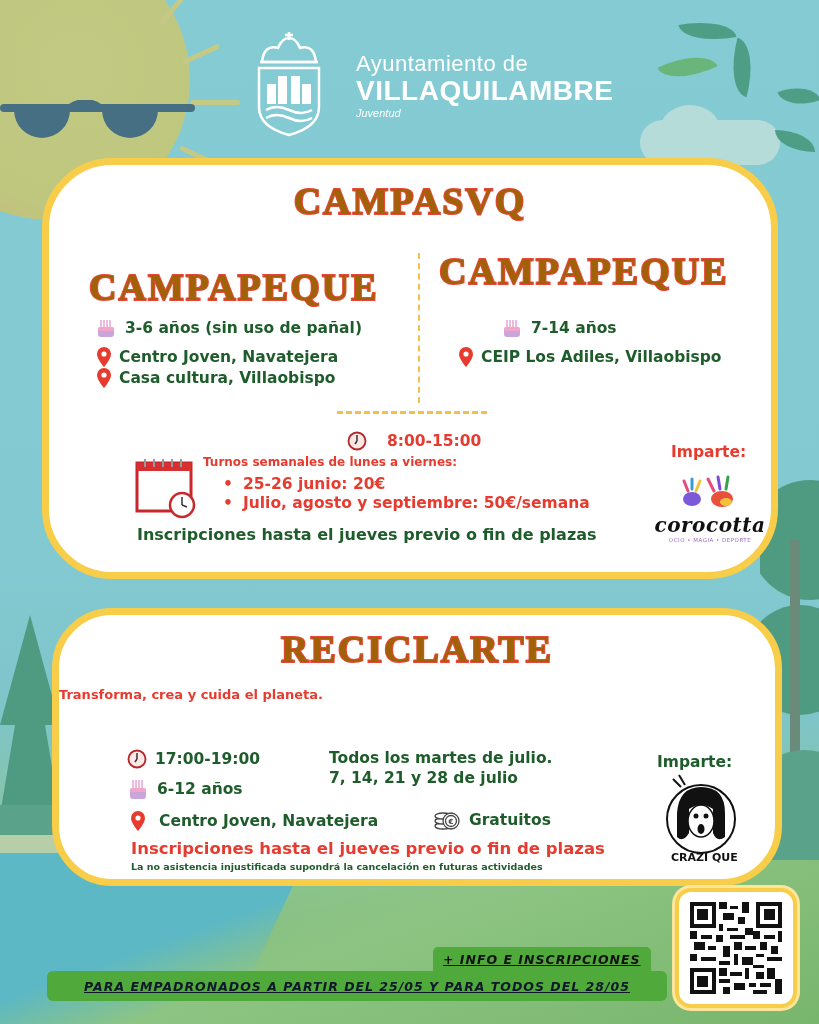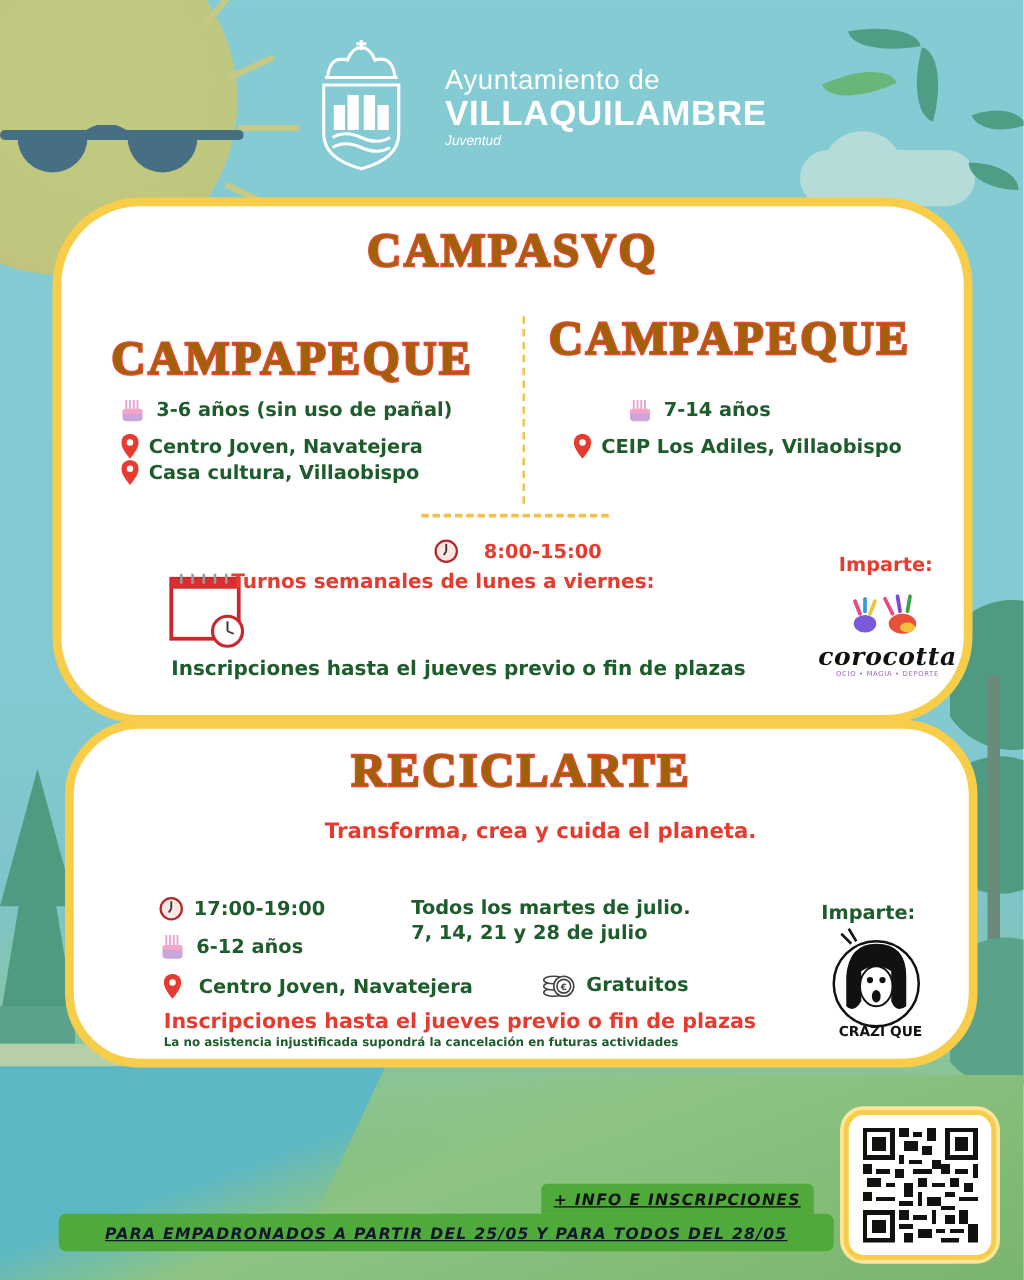--- a/index.html
+++ b/index.html
@@ -23,21 +23,21 @@
   
   .logo { position: absolute; left: 254px; top: 32px; display: flex; align-items: center; gap: 32px; color: #fff; }
   .logo-crest { width: 70px; height: 105px; }
   .logo-line1 { font-family: "Liberation Sans", sans-serif; font-size: 22px; font-weight: 300; letter-spacing: 0.5px; }
   .logo-line2 { font-family: "Liberation Sans", sans-serif; font-size: 28px; font-weight: 700; letter-spacing: 0.5px; line-height: 28px; }
   .logo-line3 { font-family: "Liberation Sans", sans-serif; font-size: 11px; font-style: italic; margin-top: 2px; }
 
   
   .card { position: absolute; background: #fff; border: 7px solid #f8cd4a; border-radius: 70px; }
   .card-1 { left: 42px; top: 158px; width: 736px; height: 421px; }
-  .card-2 { left: 52px; top: 576px; width: 730px; height: 278px; border-radius: 60px; }
+  .card-2 { left: 52px; top: 608px; width: 730px; height: 278px; border-radius: 60px; }
 
   .bubble { font-family: Liberation Serif, serif; font-weight: 900; color: #a16207;
     -webkit-text-stroke: 2px #e8493a; letter-spacing: 2px; paint-order: stroke fill;
     text-shadow: 0 0 1px #e8493a; }
   .t-main { position: absolute; left: 0; right: 0; top: 14px; text-align: center; font-size: 38px; }
   .t-sub-l { position: absolute; left: 40px; top: 100px; font-size: 38px; }
   .t-sub-r { position: absolute; left: 390px; top: 84px; font-size: 38px; }
 
   .vdash { position: absolute; left: 369px; top: 88px; height: 150px; border-left: 2px dashed #f3c14a; }
   .hdash { position: absolute; left: 288px; top: 246px; width: 150px; border-top: 3px dashed #f3c14a; }
@@ -221,21 +221,25 @@
           <line x1="19" y1="2" x2="19" y2="10"></line>
           <line x1="28" y1="2" x2="28" y2="10"></line>
           <line x1="37" y1="2" x2="37" y2="10"></line>
           <line x1="46" y1="2" x2="46" y2="10"></line>
         </g>
       <circle cx="47" cy="48" r="12" fill="#fff" stroke="#c8282c" stroke-width="2.5"></circle>
       <line x1="47" y1="48" x2="47" y2="40" stroke="#333" stroke-width="1.5"></line>
       <line x1="47" y1="48" x2="52" y2="50" stroke="#333" stroke-width="1.5"></line>
     </svg>
 
-    <div class="row r" style="left:136px;top:290px;font-size:16px;">Turnos semanales de lunes a viernes:</div>
+    <div class="row r" style="left:154px;top:290px;font-size:12px;">Turnos semanales de lunes a viernes:</div>
+    <ul class="bullets r" style="top:310px;">
+      <li>25-26 junio: 20€</li>
+      <li>Julio, agosto y septiembre: 50€/semana</li>
+    </ul>
 
     <div class="row g" style="left:88px;top:360px;font-size:16px;">Inscripciones hasta el jueves previo o fin de plazas</div>
 
     <div class="imparte r" style="left:622px;top:278px;">Imparte:</div>
     <div class="coro">
       <svg width="80" height="34" viewBox="0 0 80 34">
         <g stroke-width="3" stroke-linecap="round">
           <line x1="18" y1="16" x2="14" y2="6" stroke="#e84a7a"></line>
             <line x1="22" y1="14" x2="22" y2="4" stroke="#3a9ad9"></line>
             <line x1="26" y1="16" x2="30" y2="6" stroke="#f4c23a"></line>
@@ -247,21 +251,21 @@
         <ellipse cx="52" cy="24" rx="11" ry="8" fill="#e8503a"></ellipse>
         <ellipse cx="56" cy="27" rx="6" ry="4" fill="#f4c23a"></ellipse>
       </svg>
       <div class="coro-name">corocotta</div>
       <div class="coro-tag">OCIO • MAGIA • DEPORTE</div>
     </div>
   </div>
 
   <div class="card card-2">
     <div class="bubble t-main" style="top:12px;">RECICLARTE</div>
-    <div class="r" style="position:absolute;left:0;right:0;top:72px;text-align:center;font-size:17px;padding-left:31px;">Transforma, crea y cuida el planeta.</div>
+    <div class="r" style="position:absolute;left:0;right:0;top:72px;font-size:13px;">Transforma, crea y cuida el planeta.</div>
 
     <div class="row g" style="left:68px;top:134px;">
       <span class="ic">
         <svg width="20" height="20" viewBox="0 0 20 20">
             <circle cx="10" cy="10" r="8.5" fill="#fde7e4" stroke="#b3262a" stroke-width="1.8"></circle>
             <line x1="10" y1="10" x2="10" y2="4" stroke="#333" stroke-width="1.5"></line>
             <line x1="10" y1="10" x2="8" y2="13" stroke="#333" stroke-width="1.5"></line>
           </svg>
       </span>
       <span>17:00-19:00</span>

